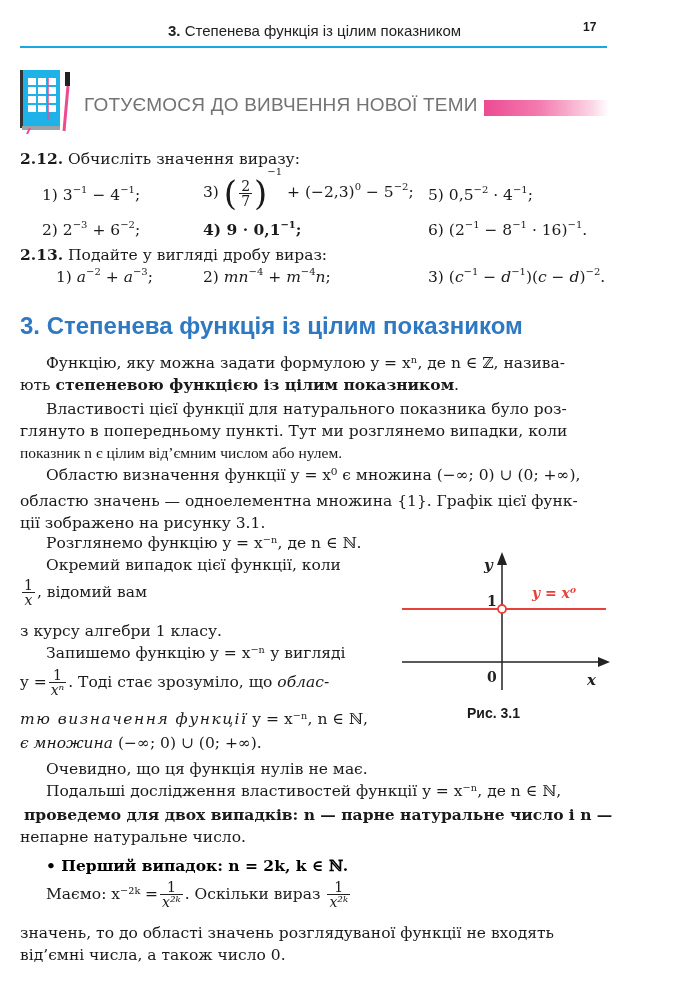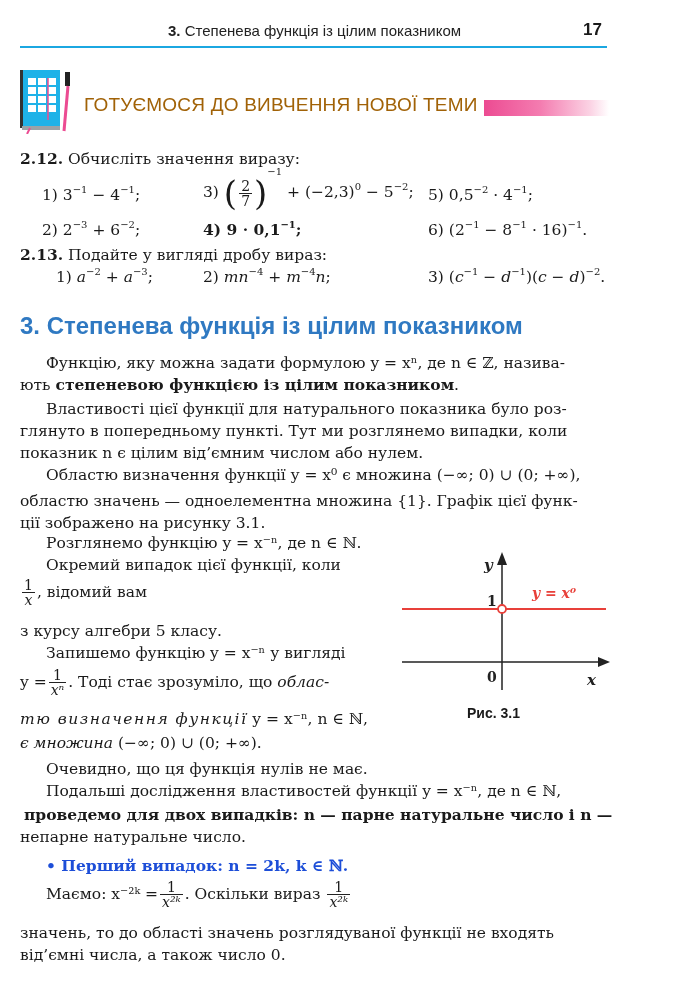--- a/index.html
+++ b/index.html
@@ -1,35 +1,35 @@
 <!DOCTYPE html>
 <html><head>
 <meta charset="utf-8">
 <style>
   html, body { margin:0; padding:0; background:#fff; }
   body { width:695px; height:995px; position:relative; overflow:hidden;
          font-family:"DejaVu Serif", serif; color:#1a1a1a; }
   .abs { position:absolute; }
   .running-head { left:168px; top:22px; font-size:15px; color:#222; font-family:"Liberation Sans", sans-serif; }
   .running-head b { font-weight:bold; }
-  .page-num { left:583px; top:20px; font-size:17px; font-weight:bold; font-family:"Liberation Sans", sans-serif; }
+  .page-num { left:583px; top:20px; font-size:12px; font-weight:bold; font-family:"Liberation Sans", sans-serif; }
   .head-rule { left:20px; top:46px; width:587px; height:2px; background:#1ba7e1; }
-  .prep-title { left:84px; top:94px; font-size:19px; color:#a16207; font-family:"Liberation Sans", sans-serif; letter-spacing:0.2px; }
+  .prep-title { left:84px; top:94px; font-size:19px; color:#737373; font-family:"Liberation Sans", sans-serif; letter-spacing:0.2px; }
   .pink-bar { left:484px; top:100px; width:125px; height:16px;
               background:linear-gradient(to right,#ec4b92 0%,#f47cb0 45%,#fbd3e4 85%,#ffffff 100%); }
   .t { font-size:15.5px; line-height:22px; white-space:nowrap; }
   .ex-num { font-weight:bold; }
   i.v { font-style:italic; }
   sup { font-size:10px; vertical-align:7px; line-height:0; }
   .frac { display:inline-block; vertical-align:middle; text-align:center; line-height:14px; margin:0 2px; }
   .frac .num { display:block; border-bottom:1px solid #222; padding:0 2px; font-size:14px; }
   .frac .den { display:block; padding:0 2px; font-size:14px; font-style:italic; }
   .big-paren { font-size:34px; vertical-align:middle; font-weight:200; }
   .section-title { left:20px; top:312px; font-size:24px; color:#2f79c2; font-family:"Liberation Sans", sans-serif; font-weight:bold; }
-  .blue-case { color:#1d4ed8; font-weight:bold; }
+  .blue-case { color:#000000; font-weight:bold; }
   .fig-caption { left:467px; top:705px; font-size:14px; font-weight:bold; font-family:"Liberation Sans", sans-serif; }
 </style>
 </head>
 <body>
 
 <div class="abs running-head">
   <b>3.</b><span> Степенева функція із цілим показником</span>
 </div>
 <div class="abs page-num">17</div>
 <div class="abs head-rule"></div>
@@ -110,32 +110,32 @@
 
 <div class="abs section-title">3. Степенева функція із цілим показником</div>
 
 <div class="abs t" style="left:46px;top:352px;text-align:center;">Функцію, яку можна задати формулою y = xⁿ, де n ∈ ℤ, назива-</div>
 <div class="abs t" style="left:20px;top:374px;">
   <span>ють </span><b>степеневою функцією із цілим показником</b><span>.</span>
 </div>
 
 <div class="abs t" style="left:46px;top:398px;">Властивості цієї функції для натурального показника було роз-</div>
 <div class="abs t" style="left:20px;top:420px;">глянуто в попередньому пункті. Тут ми розглянемо випадки, коли</div>
-<div class="abs t" style="left:20px;top:442px;">показник n є цілим від’ємним числом або нулем.</div>
+<div class="abs t" style="left:20px;top:442px;font-family:Liberation Serif, serif;">показник n є цілим від’ємним числом або нулем.</div>
 
 <div class="abs t" style="left:46px;top:464px;">Областю визначення функції y = x⁰ є множина (−∞; 0) ∪ (0; +∞),</div>
 <div class="abs t" style="left:20px;top:490px;">областю значень — одноелементна множина {1}. Графік цієї функ-</div>
 <div class="abs t" style="left:20px;top:512px;">ції зображено на рисунку 3.1.</div>
 
 <div class="abs t" style="left:46px;top:532px;">Розглянемо функцію y = x⁻ⁿ, де n ∈ ℕ.</div>
 <div class="abs t" style="left:46px;top:554px;">Окремий випадок цієї функції, коли</div>
 <div class="abs t" style="left:20px;top:578px;">
   <span class="frac"><span class="num">1</span><span class="den">x</span></span><span>, відомий вам</span>
 </div>
-<div class="abs t" style="left:20px;top:620px;">з курсу алгебри 5 класу.</div>
+<div class="abs t" style="left:20px;top:620px;">з курсу алгебри 1 класу.</div>
 
 <div class="abs t" style="left:46px;top:642px;">Запишемо функцію y = x⁻ⁿ у вигляді</div>
 <div class="abs t" style="left:20px;top:668px;">
   <span>y =</span><span class="frac"><span class="num">1</span><span class="den">xⁿ</span></span><span>. Тоді стає зрозуміло, що </span><i>облас-</i>
 </div>
 <div class="abs t" style="left:20px;top:708px;">
   <i style="letter-spacing:1.5px;">тю визначення функції</i><span> y = x⁻ⁿ, n ∈ ℕ,</span>
 </div>
 <div class="abs t" style="left:20px;top:732px;">
   <i>є множина</i><span> (−∞; 0) ∪ (0; +∞).</span>

